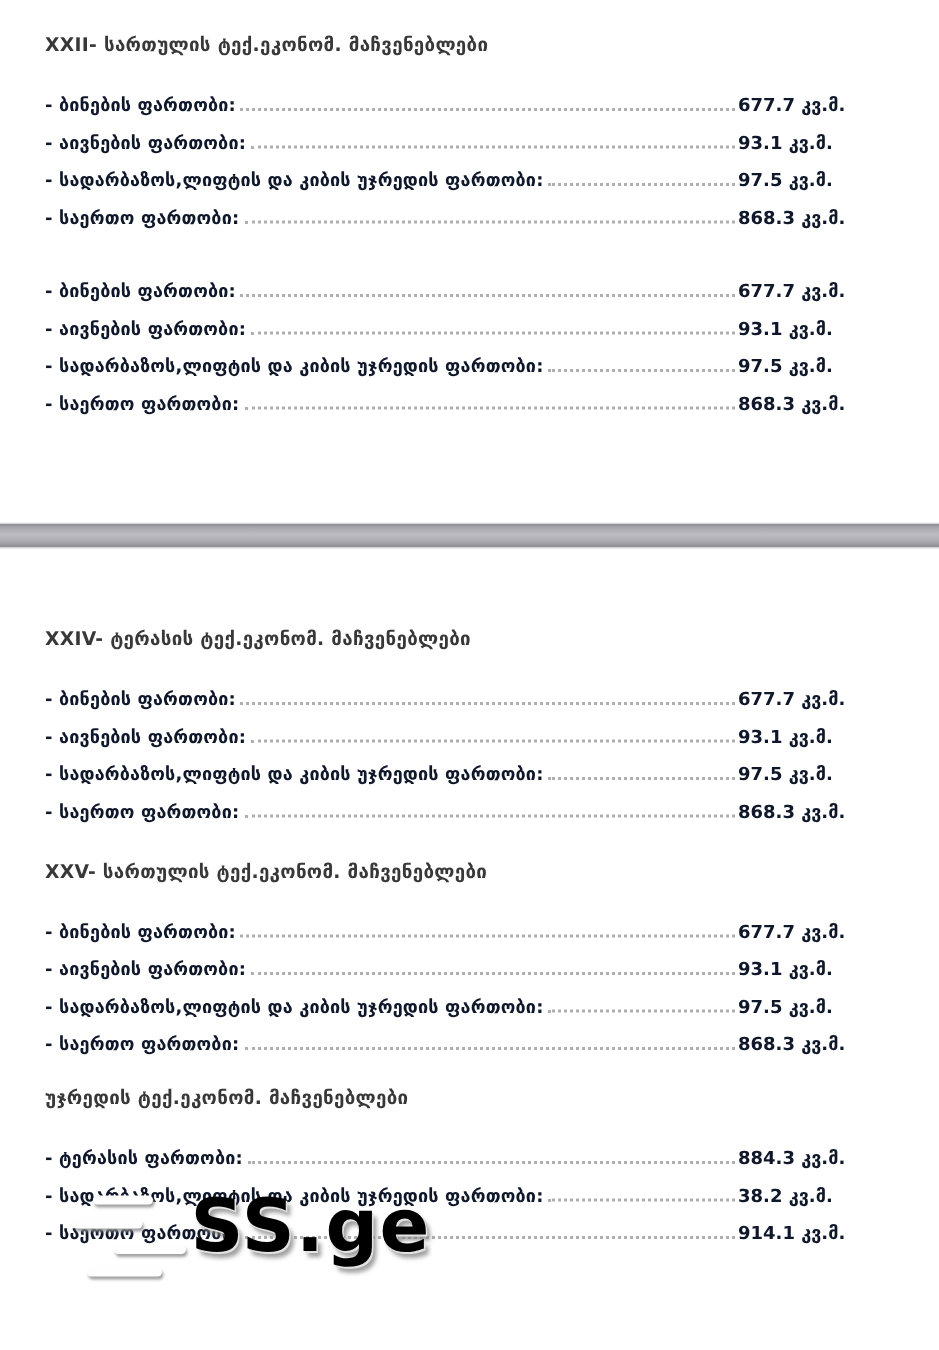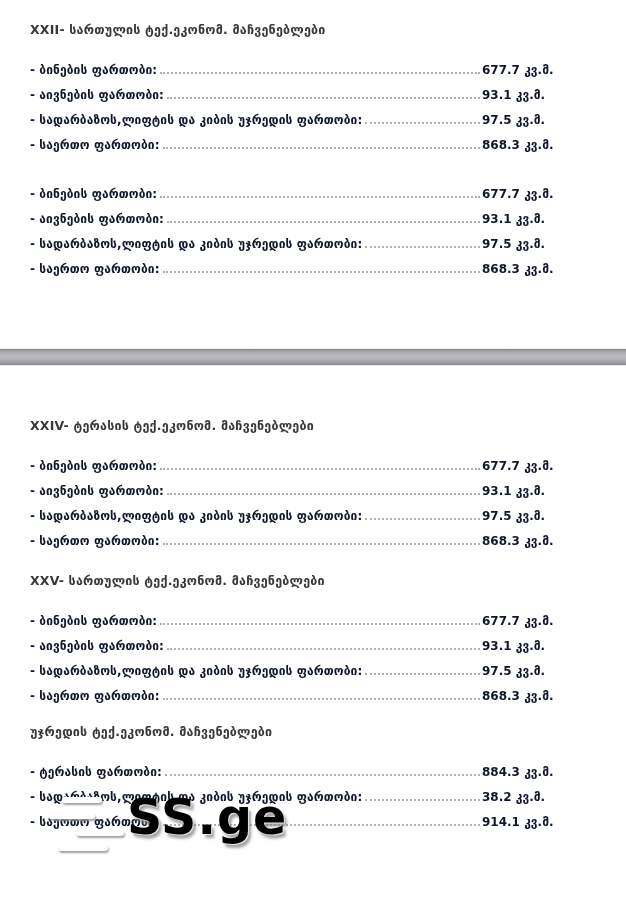--- a/index.html
+++ b/index.html
@@ -7,21 +7,21 @@
   body {
     font-family: "DejaVu Sans", sans-serif;
     background: #ffffff;
     position: relative;
     overflow: hidden;
     color: #3e3e3e;
   }
   .canvas { position: absolute; inset: 0; background: #ffffff; }
 
   
-  .section { position: absolute; left: 30px; right: 78px; }
+  .section { position: absolute; left: 30px; right: 68px; }
   .sec-title {
     font-size: 12.5px;
     font-weight: bold;
     color: #383838;
     letter-spacing: 0.2px;
     white-space: nowrap;
     height: 18px;
     margin-bottom: 12px;
   }
   .row {

